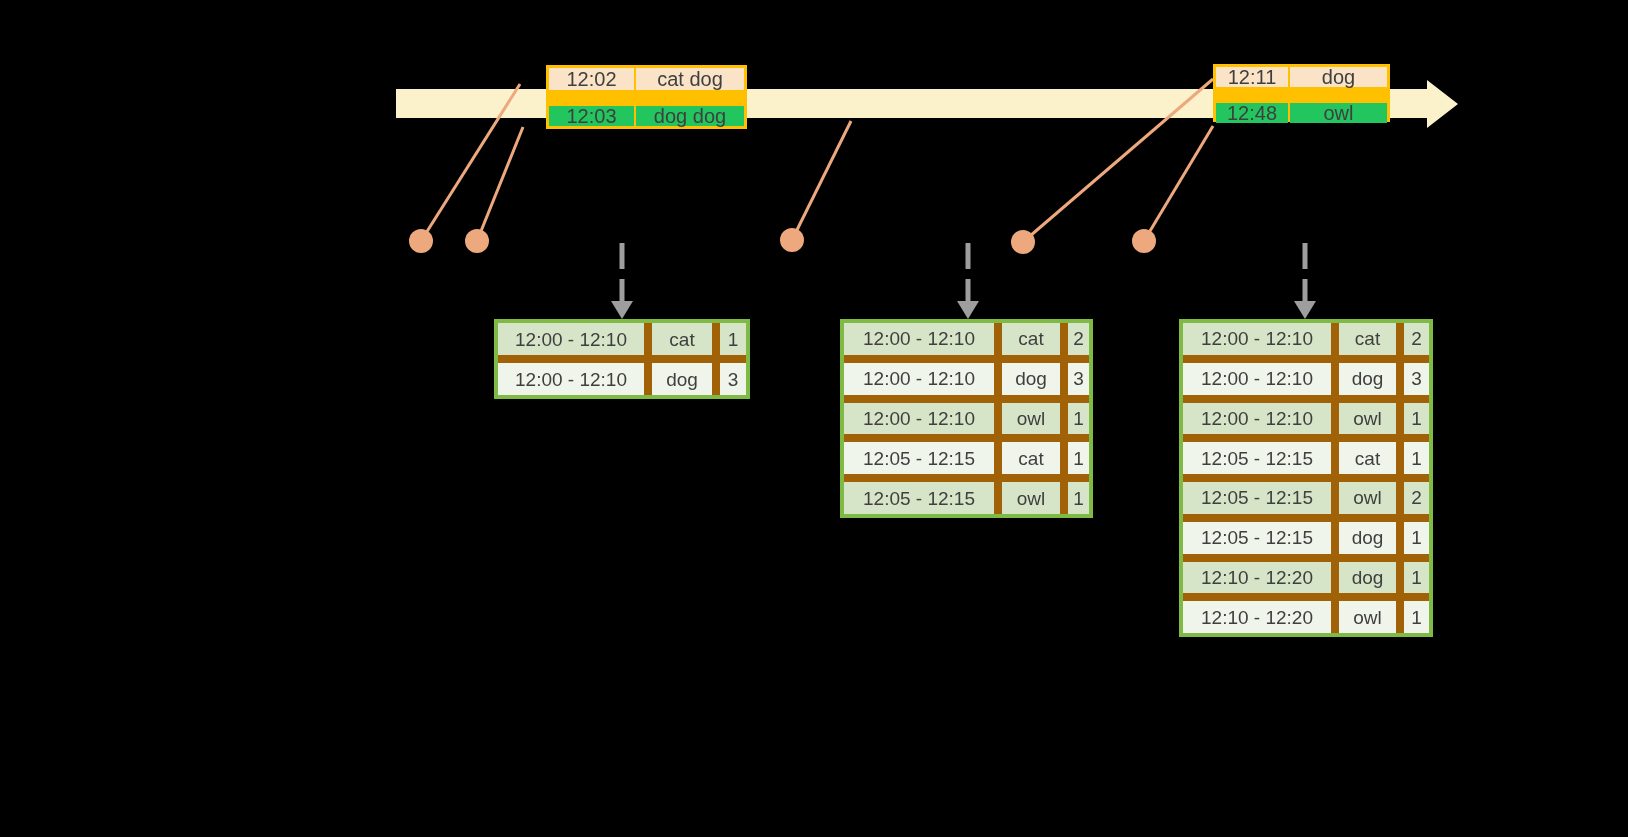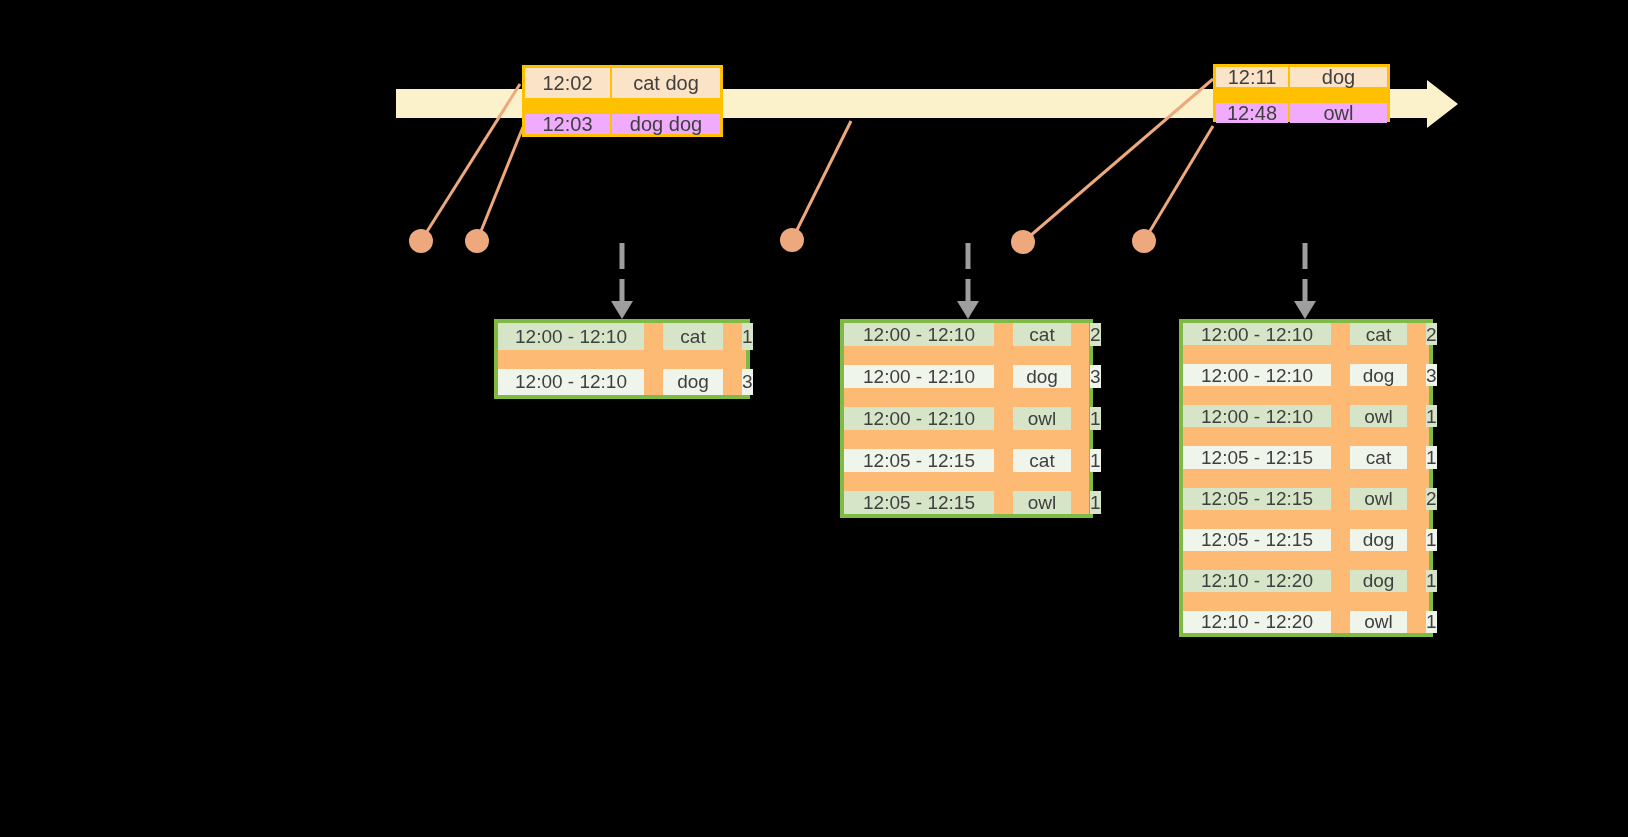--- a/index.html
+++ b/index.html
@@ -17,30 +17,30 @@
   
   .etable {
     position:absolute; display:grid; gap:2px;
     background:#FFC000; border:3px solid #FFC000;
   }
   .etable .cell {
     display:flex; align-items:center; justify-content:center;
     font-size:20px; line-height:1;
   }
   .bg-ed { background:#FAE3C6; }   
-  .bg-el { background:#f0abfc;margin-top:14px; }   
+  .bg-el { background:#22c55e;margin-top:14px; }   
 
-  #et1 { left:522px; top:65px;  width:201px; height:72px; grid-template-columns:85px 1fr;  grid-template-rows:1fr 1fr; }
+  #et1 { left:546px; top:65px;  width:201px; height:64px; grid-template-columns:85px 1fr;  grid-template-rows:1fr 1fr; }
   #et2 { left:851px; top:84px;  width:219px; height:38px; grid-template-columns:100px 1fr; grid-template-rows:1fr; }
   #et3 { left:1213px; top:64px; width:177px; height:58px; grid-template-columns:72px 1fr;  grid-template-rows:1fr 1fr; }
 
   
   .rtable {
-    position:absolute; display:grid; gap:19px;
-    background:#fdba74; border:4px solid #7FBA45;
+    position:absolute; display:grid; gap:8px;
+    background:#a16207; border:4px solid #7FBA45;
     grid-auto-rows:1fr;
   }
   .rtable .cell {
     display:flex; align-items:center; justify-content:center;
     font-size:19px; line-height:1;
   }
   .bg-rd { background:#D6E4C7; }   
   .bg-rl { background:#F0F5EB; }   
 
   #rt1 { left:494px;  top:319px; width:256px; height:80px;  grid-template-columns:146px 60px 1fr; }

